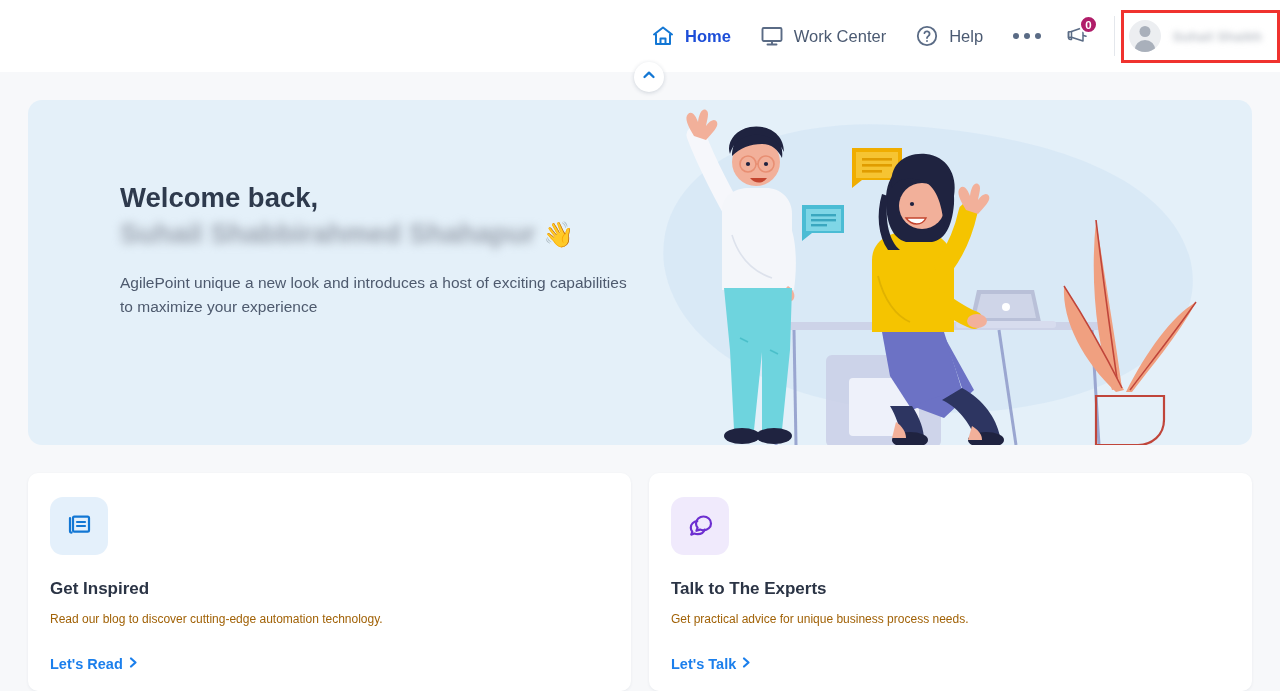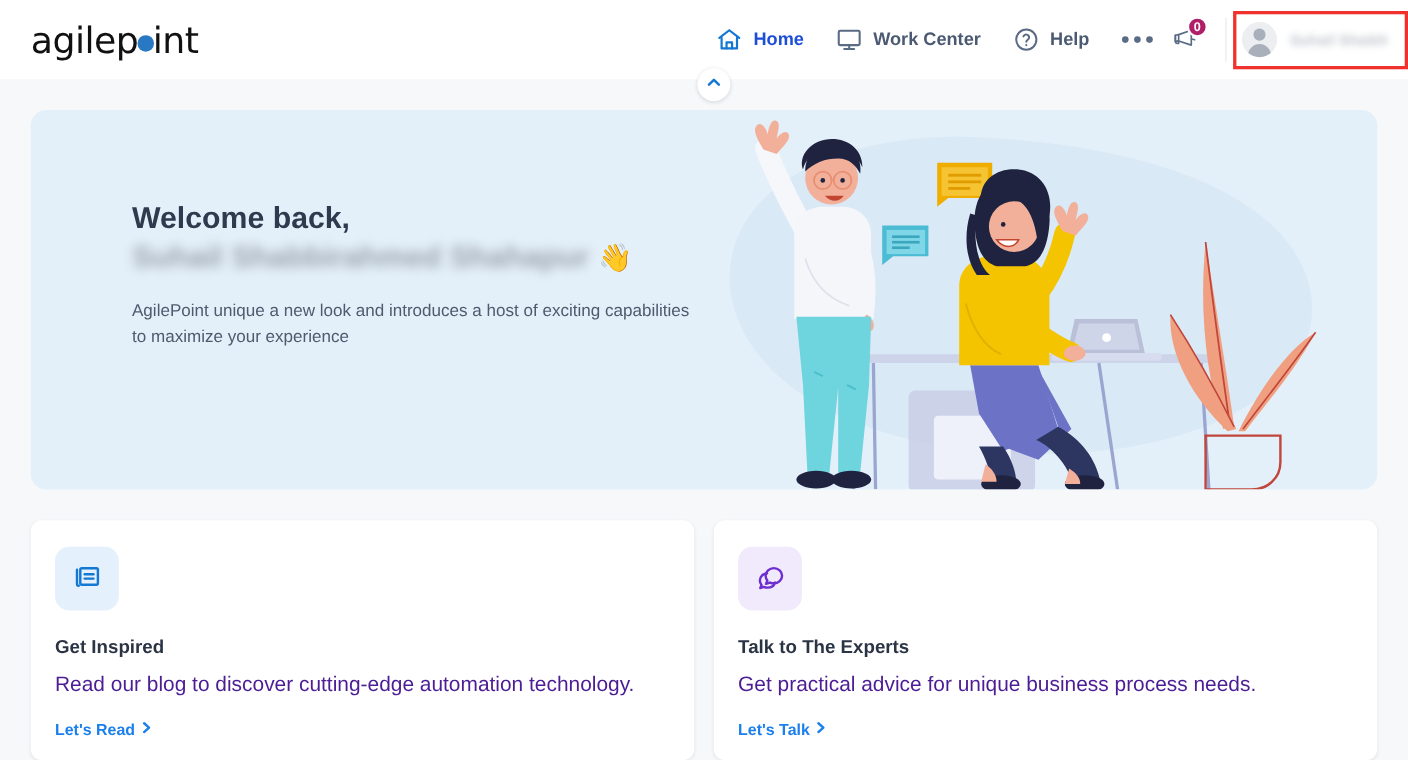--- a/index.html
+++ b/index.html
@@ -48,21 +48,21 @@
   }
   .nav-item {
     display: flex;
     align-items: center;
     gap: 9px;
     padding: 0 14px;
     height: 72px;
     cursor: pointer;
     font-size: 16.5px;
   }
-  .nav-item .label { color: #4b5a72; font-weight: 700; }
+  .nav-item .label { color: #4b5a72; font-weight: 400; }
   .nav-item.active .label { color: #1d4ed8; font-weight: bold; }
   .nav-icon { display: flex; align-items: center; justify-content: center; width: 26px; height: 26px; }
   .more-dots { display: flex; gap: 5px; padding: 0 16px; cursor: pointer; }
   .more-dots i { width: 6px; height: 6px; border-radius: 50%; background: #5a6b85; display: block; }
 
   .header-right {
     position: absolute;
     right: 0; top: 0;
     height: 72px;
     display: flex;
@@ -215,45 +215,40 @@
     display: flex; align-items: center; justify-content: center;
   }
   .card-title {
     margin-top: 24px;
     font-size: 17px;
     font-weight: bold;
     color: #2b3445;
   }
   .card-desc {
     margin-top: 13px;
-    font-size: 19px;
-    color: #4c1d95;
+    font-size: 12px;
+    color: #a16207;
   }
   .card-link {
     position: absolute;
     left: 22px; bottom: 19px;
     font-size: 14.5px;
     font-weight: bold;
     color: #1b7fec;
     display: flex;
     align-items: center;
     gap: 5px;
     cursor: pointer;
   }
 </style>
 </head>
 <body>
 
 <div class="header">
 
-  <div class="logo">
-    <span class="logo-text">agilep</span>
-    <span class="logo-dot"></span>
-    <span class="logo-text">int</span>
-  </div>
 
   <div class="nav">
 
     <div class="nav-item active">
       <span class="nav-icon">
         <svg width="24" height="24" viewBox="0 0 24 24" fill="none" stroke="#1377d4" stroke-width="2" stroke-linecap="round" stroke-linejoin="round">
           <path d="M3 10.5 L12 3.5 L21 10.5"></path>
           <path d="M5 10.5 V20 H19 V10.5"></path>
           <path d="M9.5 20 V14.5 H14.5 V20"></path>
         </svg>

